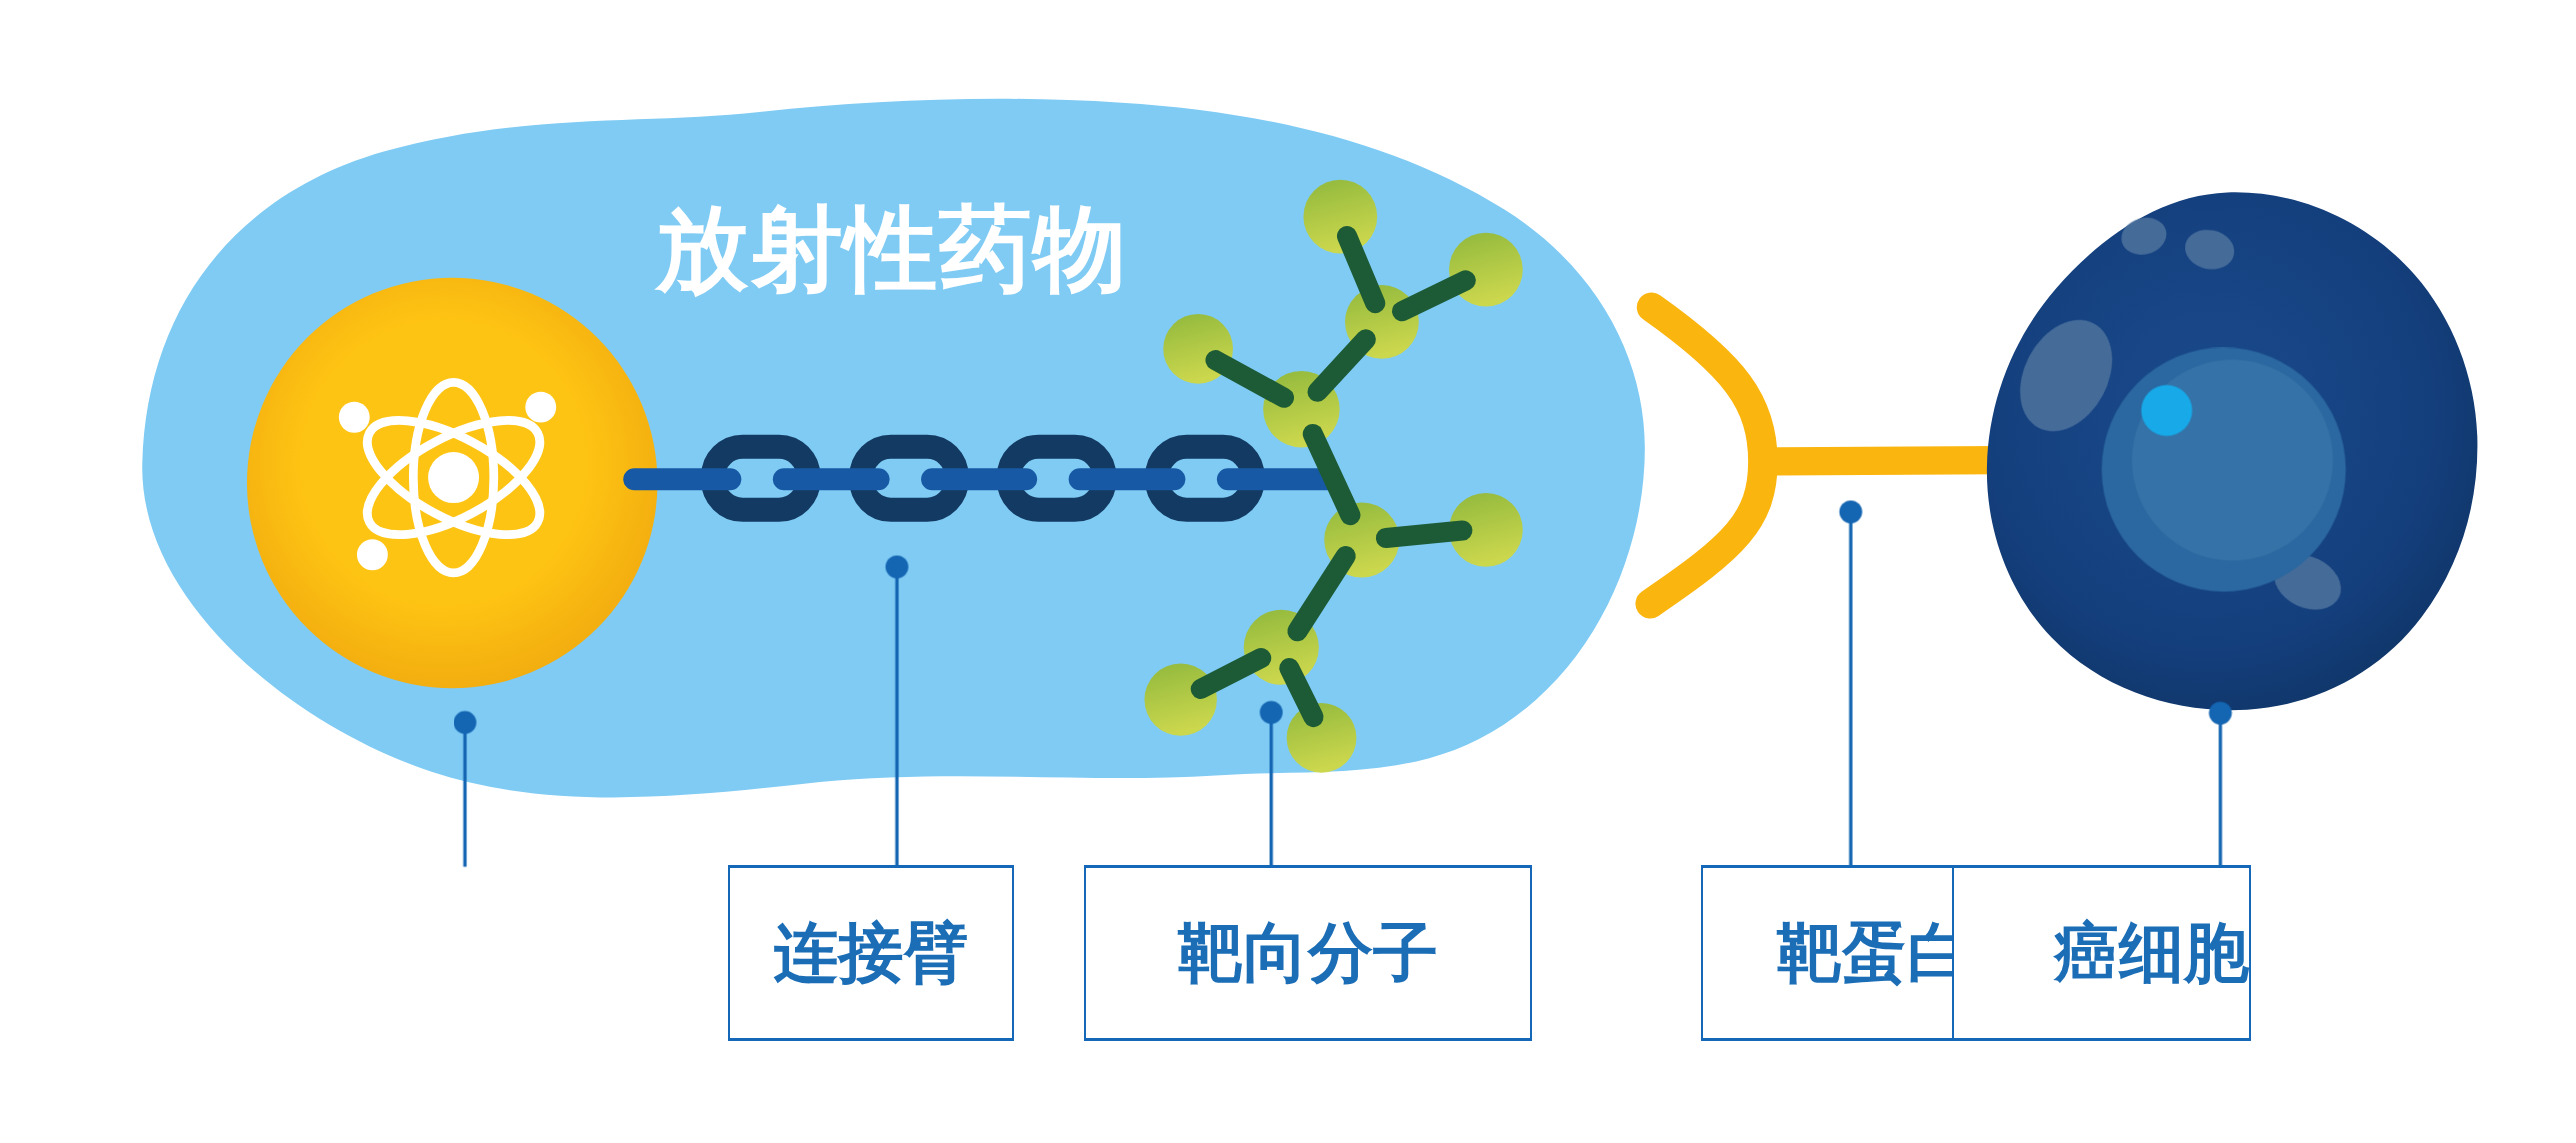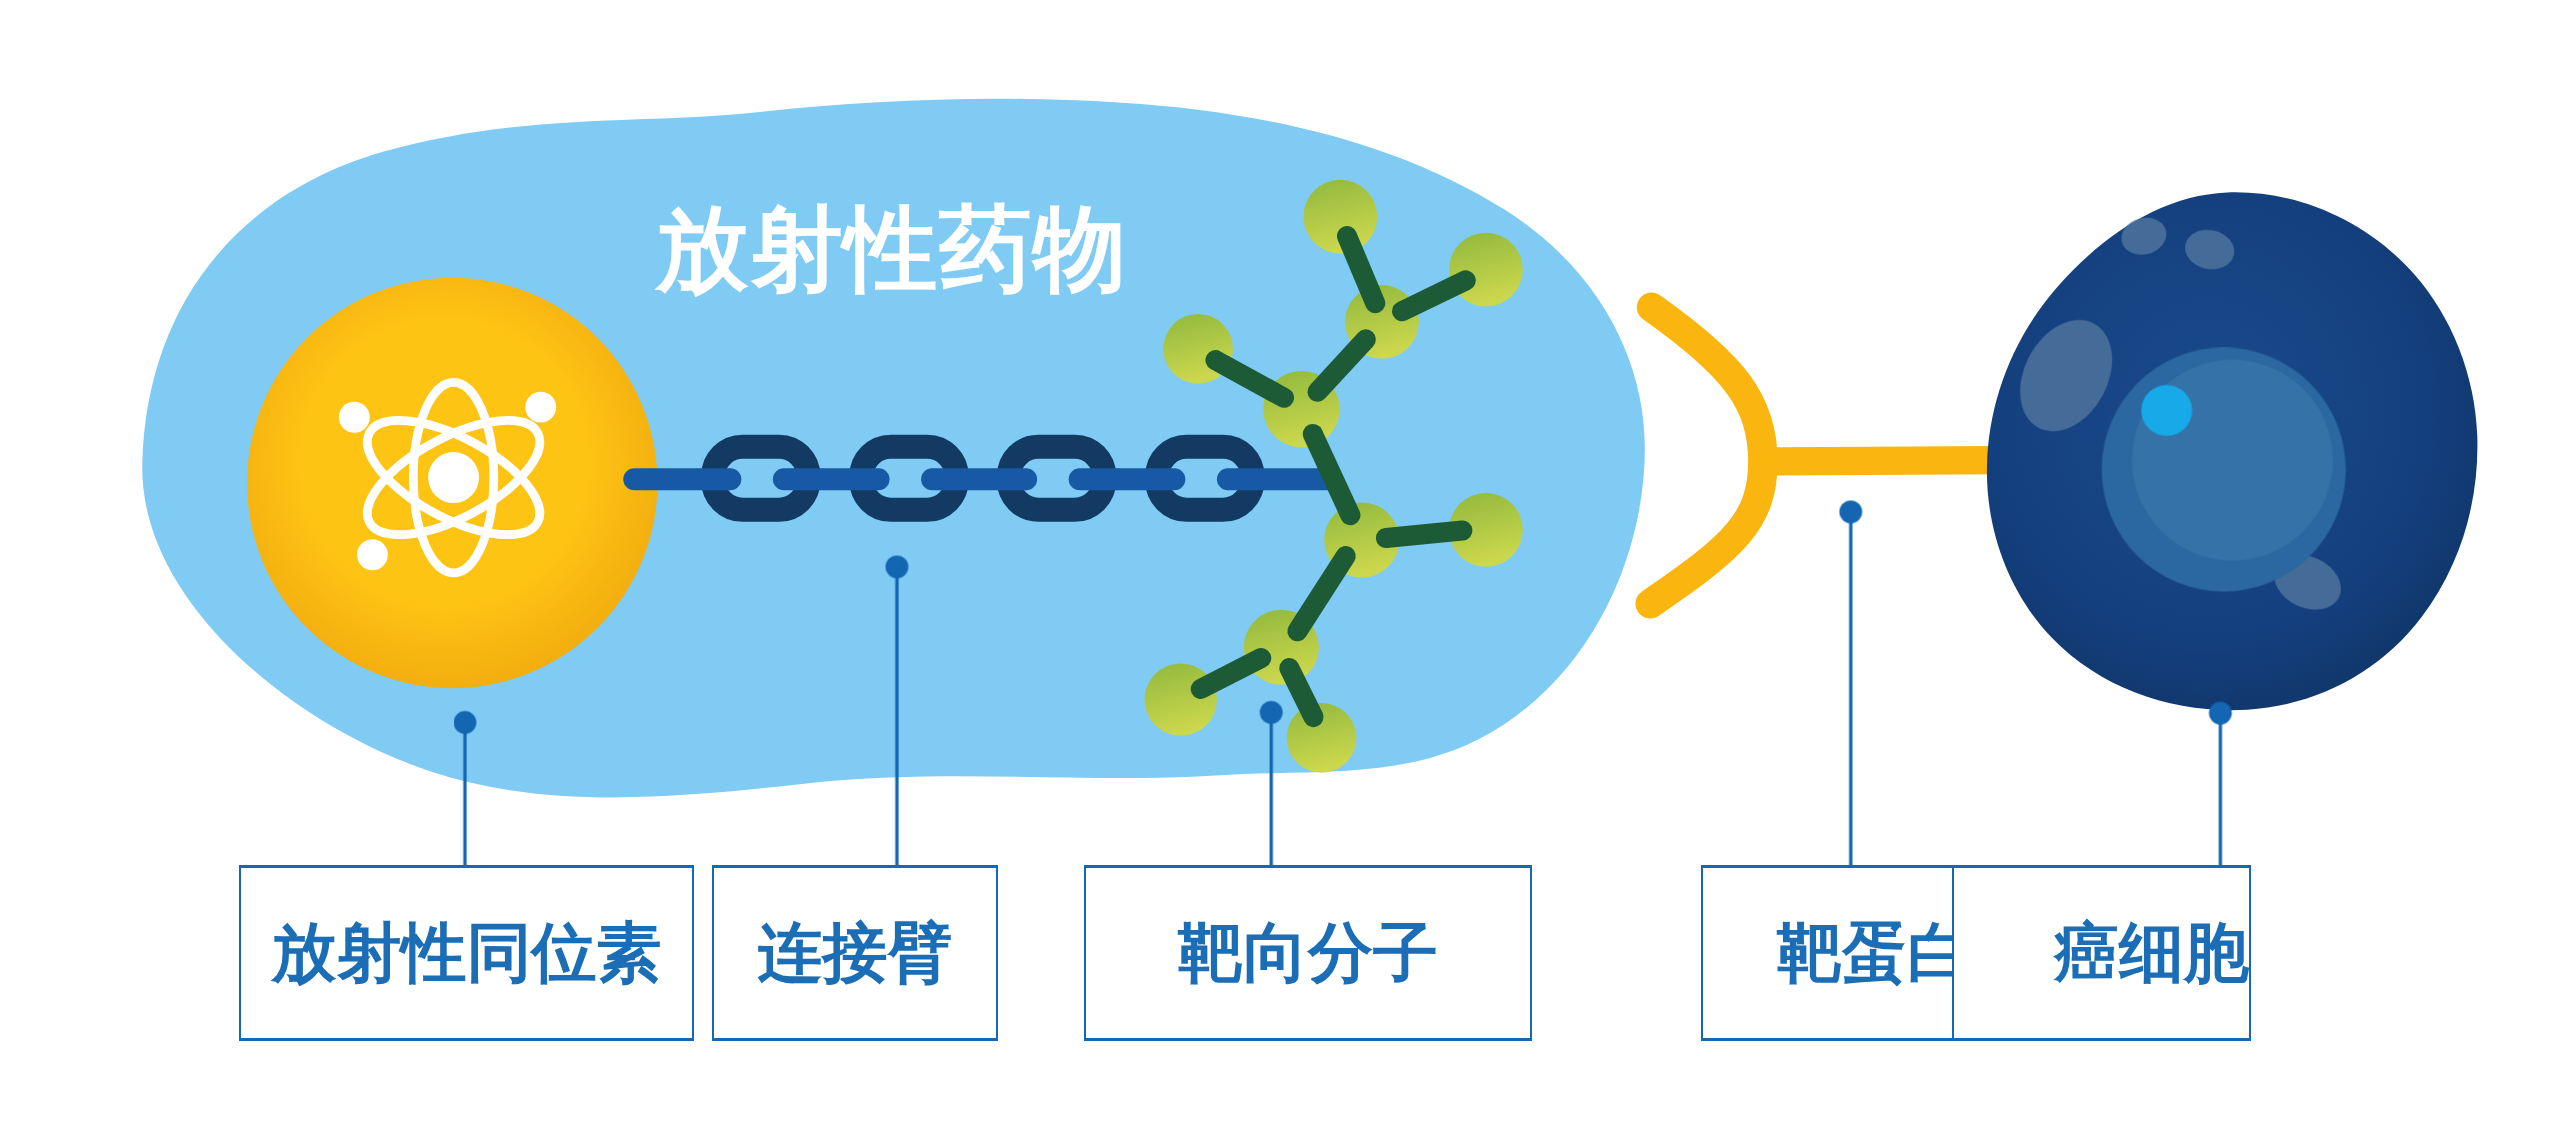--- a/index.html
+++ b/index.html
@@ -47,21 +47,21 @@
     position:absolute;top:865px;height:176px;
     background:#FFFFFF;
     border:solid var(--c-label-border-blue);
     border-width:3.4px 2px;
     box-sizing:border-box;
     display:flex;align-items:center;justify-content:center;
     font-size:65px;font-weight:bold;color:var(--c-label-text-blue);
     white-space:nowrap;
   }
   .box-isotope{left:239px;width:455px;}
-  .box-linker{left:712px;width:286px;}
+  .box-linker{left:728px;width:286px;}
   .box-targeting{left:1084px;width:448px;}
   .box-protein{left:1701px;width:347px;}
   .box-cell{left:1952px;width:299px;justify-content:flex-end;}
 </style>
 </head>
 <body>
 
 <div class="stage">
 
   <svg width="2576" height="1143" viewBox="0 0 3840 1704">
@@ -193,23 +193,20 @@
       </g>
       <g>
         <line x1="3310" y1="1063" x2="3310" y2="1292"></line>
         <circle cx="3310" cy="1063" r="17" style="fill:var(--c-connector-blue)" stroke="none"></circle>
       </g>
     </g>
   </svg>
 
   <div class="diagram-title">放射性药物</div>
 
-  <div class="label-box box-isotope">
-      <span>放射性同位素</span>
-    </div>
   <div class="label-box box-linker">
       <span>连接臂</span>
     </div>
   <div class="label-box box-targeting">
       <span>靶向分子</span>
     </div>
   <div class="label-box box-protein">
       <span>靶蛋白</span>
     </div>
   <div class="label-box box-cell">

